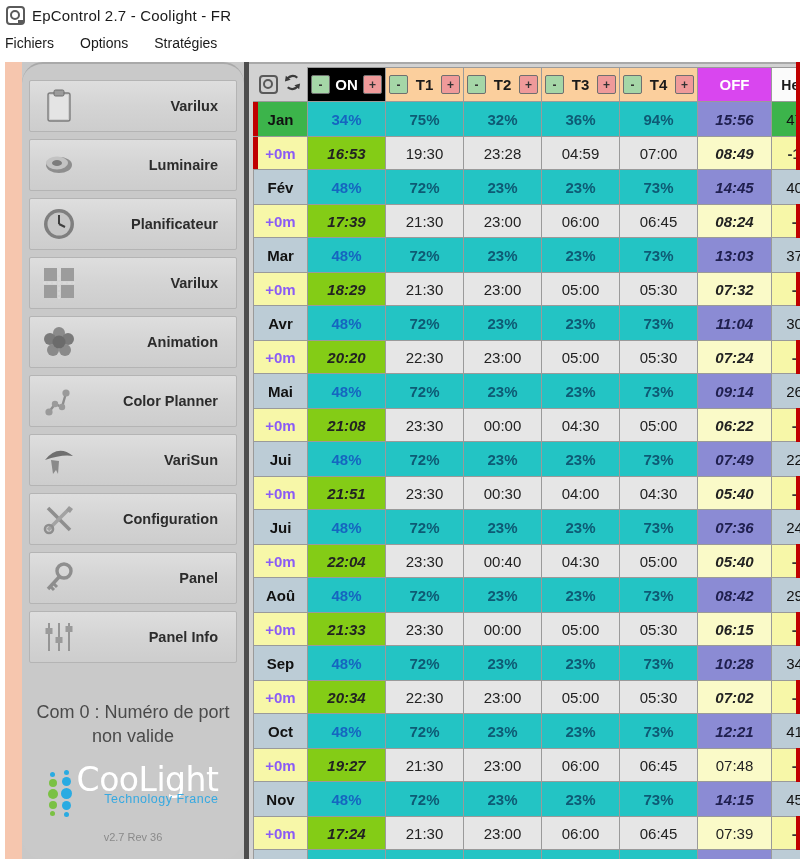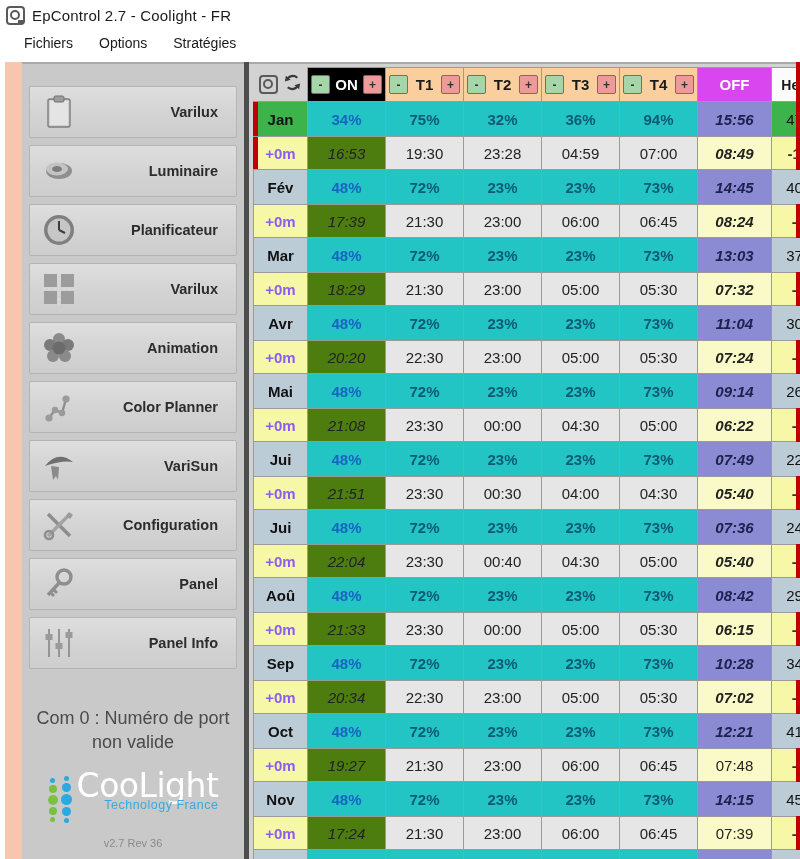--- a/index.html
+++ b/index.html
@@ -25,38 +25,38 @@
     position:absolute;left:4px;top:4px;width:10px;height:10px;
     border:2px solid #5a5a5a;border-radius:50%;box-sizing:border-box;
   }
   .app-logo .tail{
     position:absolute;right:2px;bottom:2px;width:5px;height:3px;background:#5a5a5a;
   }
   .title-text{font-size:15px;color:#1a1a1a;letter-spacing:.2px;}
   
   .menubar{
     height:26px;background:#ffffff;display:flex;align-items:center;
-    padding-left:24px;box-sizing:border-box;
+    padding-left:5px;box-sizing:border-box;
   }
   .menu-item{
     font-size:14px;color:#1a1a1a;margin-right:26px;cursor:default;
   }
   
   .main{
     position:absolute;left:0;top:62px;width:800px;height:797px;
     display:flex;background:#c8c8c8;
   }
   .edge-strip{width:5px;background:#ffffff;flex:0 0 5px;}
   .peach-strip{width:17px;background:#f6c6ae;flex:0 0 17px;}
   
   .sidebar{
     width:222px;flex:0 0 222px;background:#c9c9c9;
     border-top:2px solid #a9a9a9;
     display:flex;flex-direction:column;align-items:center;
-    padding-top:22px;box-sizing:border-box;position:relative;
+    padding-top:16px;box-sizing:border-box;position:relative;border-radius:21px;
   }
   .side-btn{
     width:208px;height:52px;margin-bottom:7px;
     background:linear-gradient(180deg,#dedede 0%,#d4d4d4 50%,#cdcdcd 100%);
     border:1px solid #b4b4b4;border-radius:2px;
     display:flex;align-items:center;box-sizing:border-box;
     cursor:default;position:relative;
   }
   .side-btn .ic{
     width:46px;flex:0 0 46px;display:flex;align-items:center;justify-content:center;
@@ -124,21 +124,21 @@
   .hdr-label.on-lbl,.hdr-label.off-lbl{color:#ffffff;}
   .hdr-label.t-lbl{color:#1a1a1a;}
   .hdr-label.h-lbl{color:#1a1a1a;font-size:14px;}
   
   .c-month{width:54px;height:35px;background:#bcccd6;font-weight:bold;font-size:17px;color:#111;position:relative;}
   .c-month.sel{background:#3cb44b;color:#111;}
   .c-off-row{height:33px;background:#f7f7a8;font-size:14px;color:#8b5cf6;font-weight:bold;position:relative;}
   .c-pct{background:#23c4c4;font-weight:bold;font-size:16px;color:#0e5a74;}
   .c-pct.first{color:#1565c0;}
   .c-time{background:#e6e6e6;font-size:16px;color:#222;}
-  .c-time.soft{background:#4d7c0f;font-style:italic;font-weight:normal;color:#222;}
+  .c-time.soft{background:#84cc16;font-style:italic;font-weight:bold;color:#222;}
   .c-sun{background:#8b8bd4;font-style:italic;font-weight:bold;font-size:15px;color:#20204f;}
   .c-sunset{background:#fafac8;font-style:italic;font-weight:bold;font-size:15px;color:#222;}
   .c-sunset.plain{font-style:normal;font-weight:normal;}
   .c-hours{background:#bcccd6;font-size:16px;color:#111;position:relative;}
   .c-hours.sel{background:#3cb44b;}
   .c-delta{background:#f7f7a8;font-size:14px;color:#333;font-weight:bold;}
   .colw-month{width:54px;}
   .colw-val{width:78px;}
   .colw-sun{width:74px;}
   .colw-hours{width:67px;}

